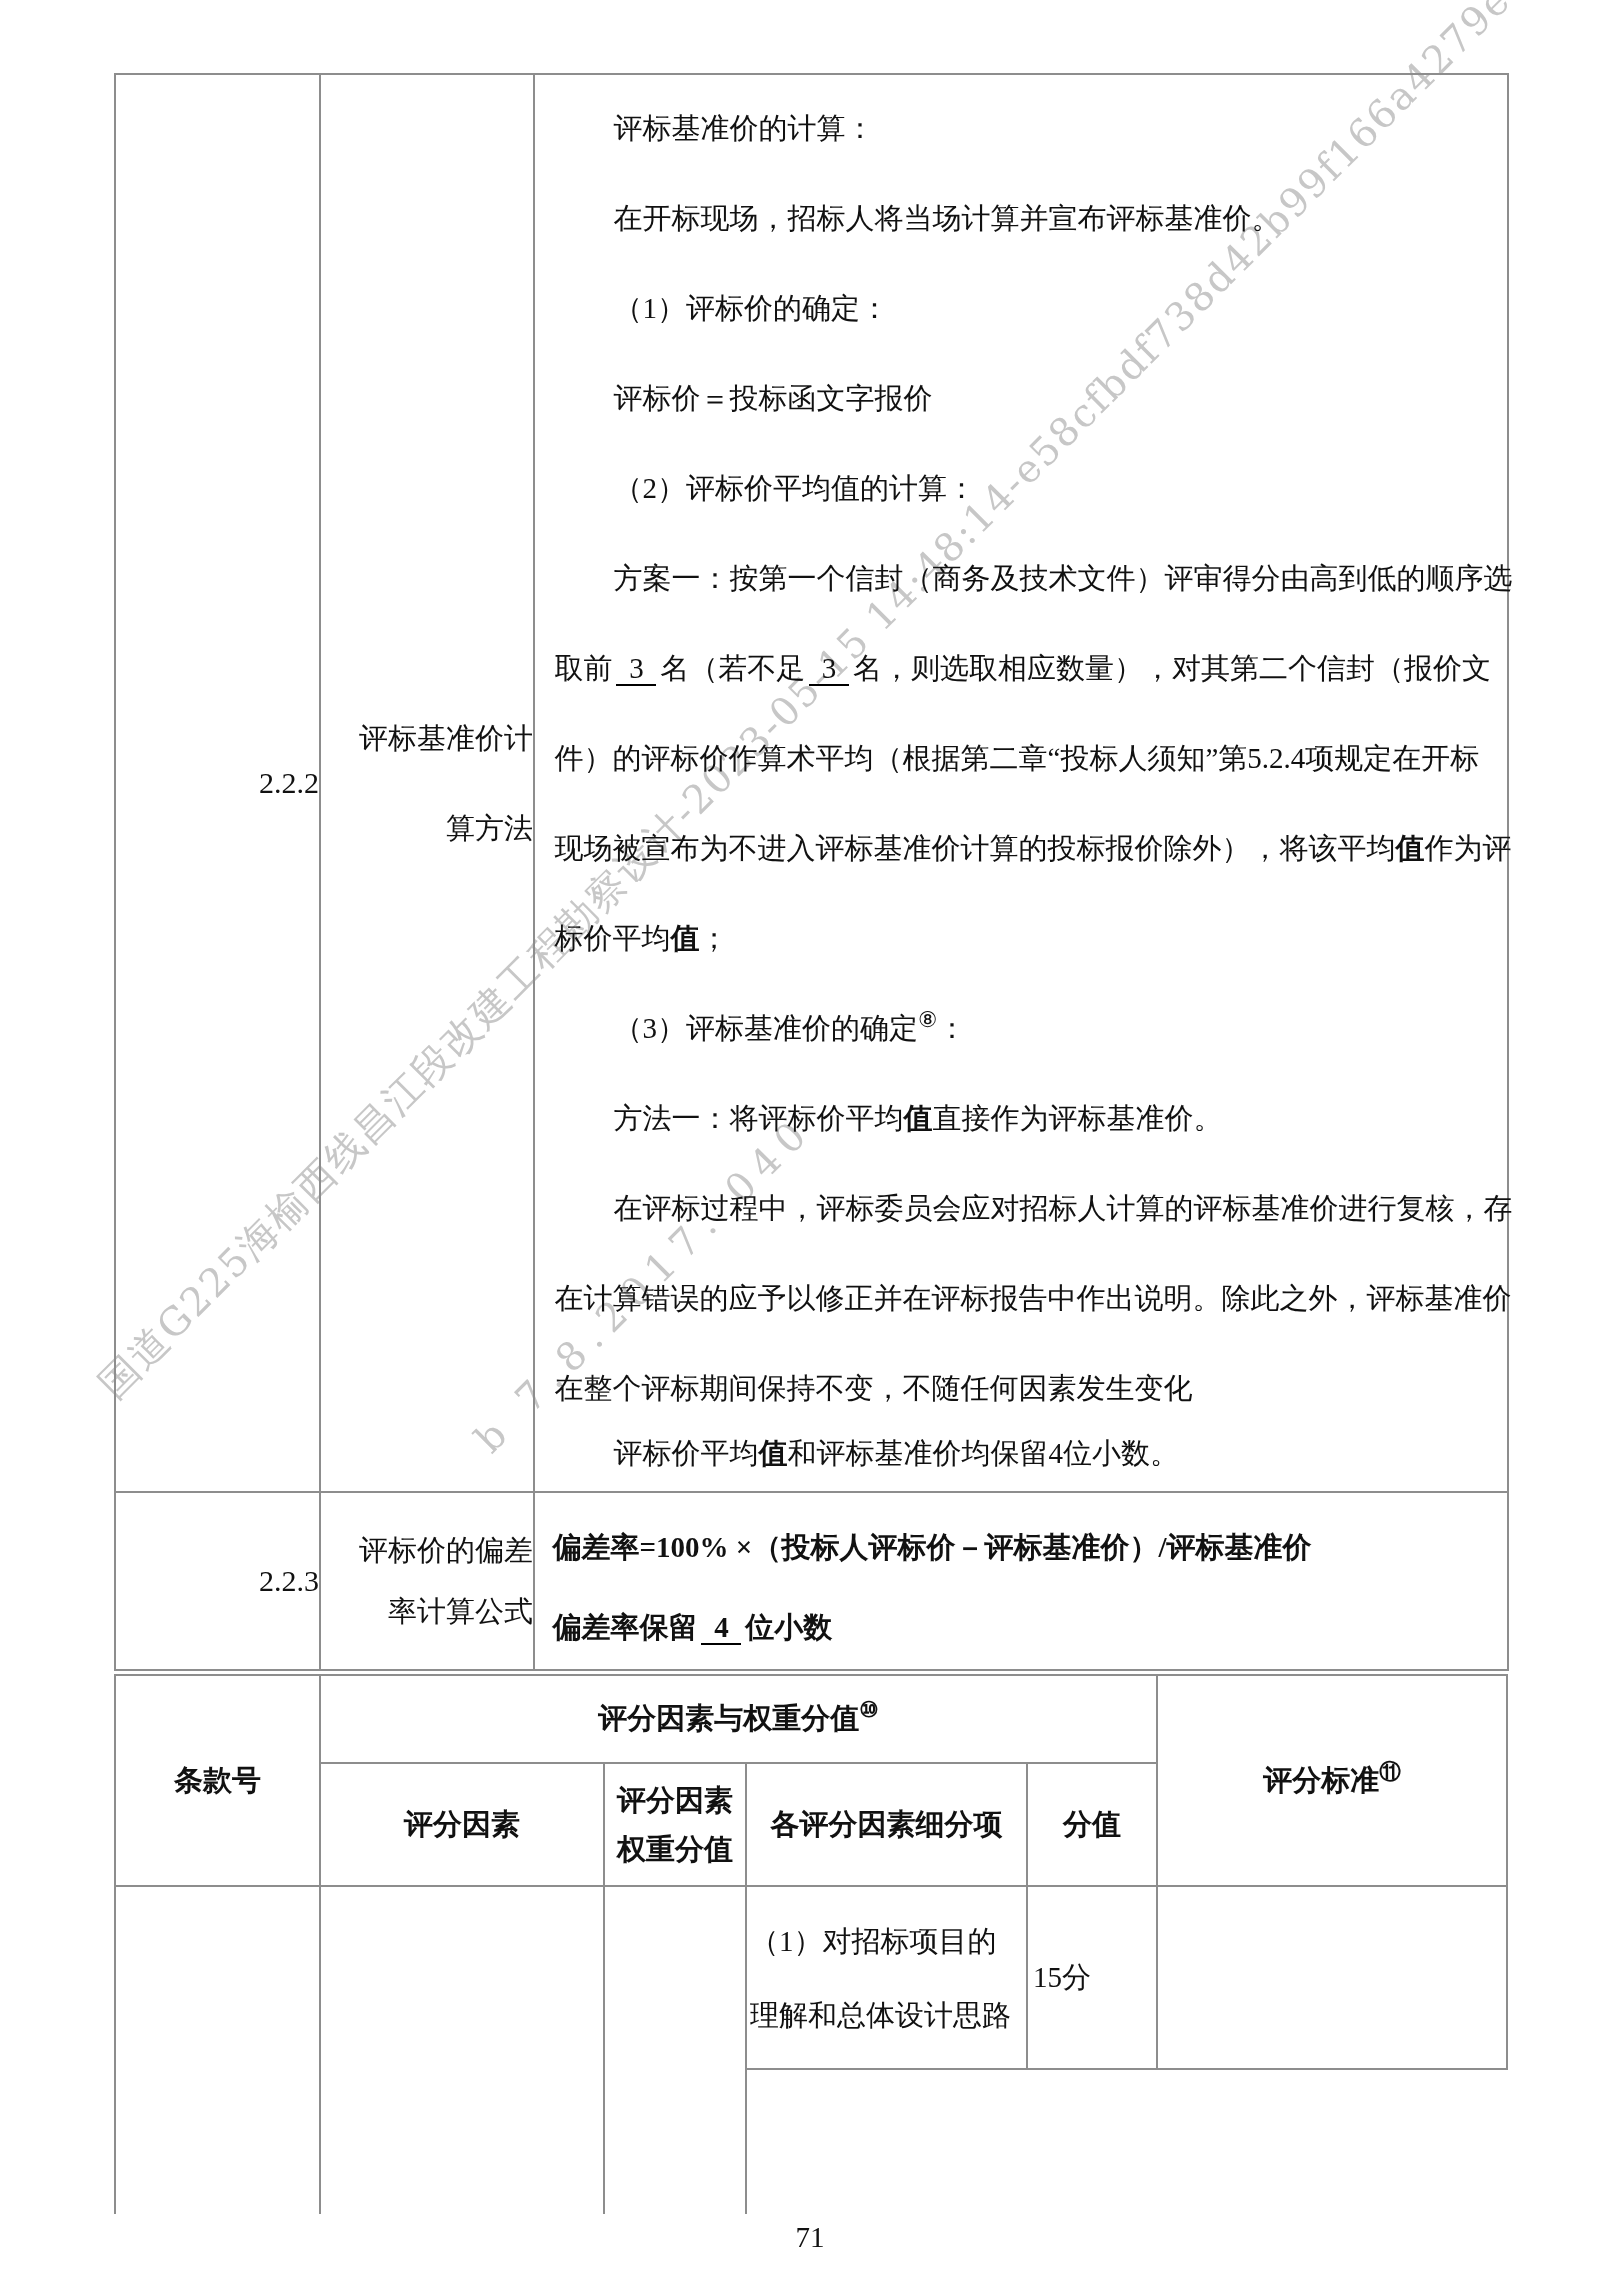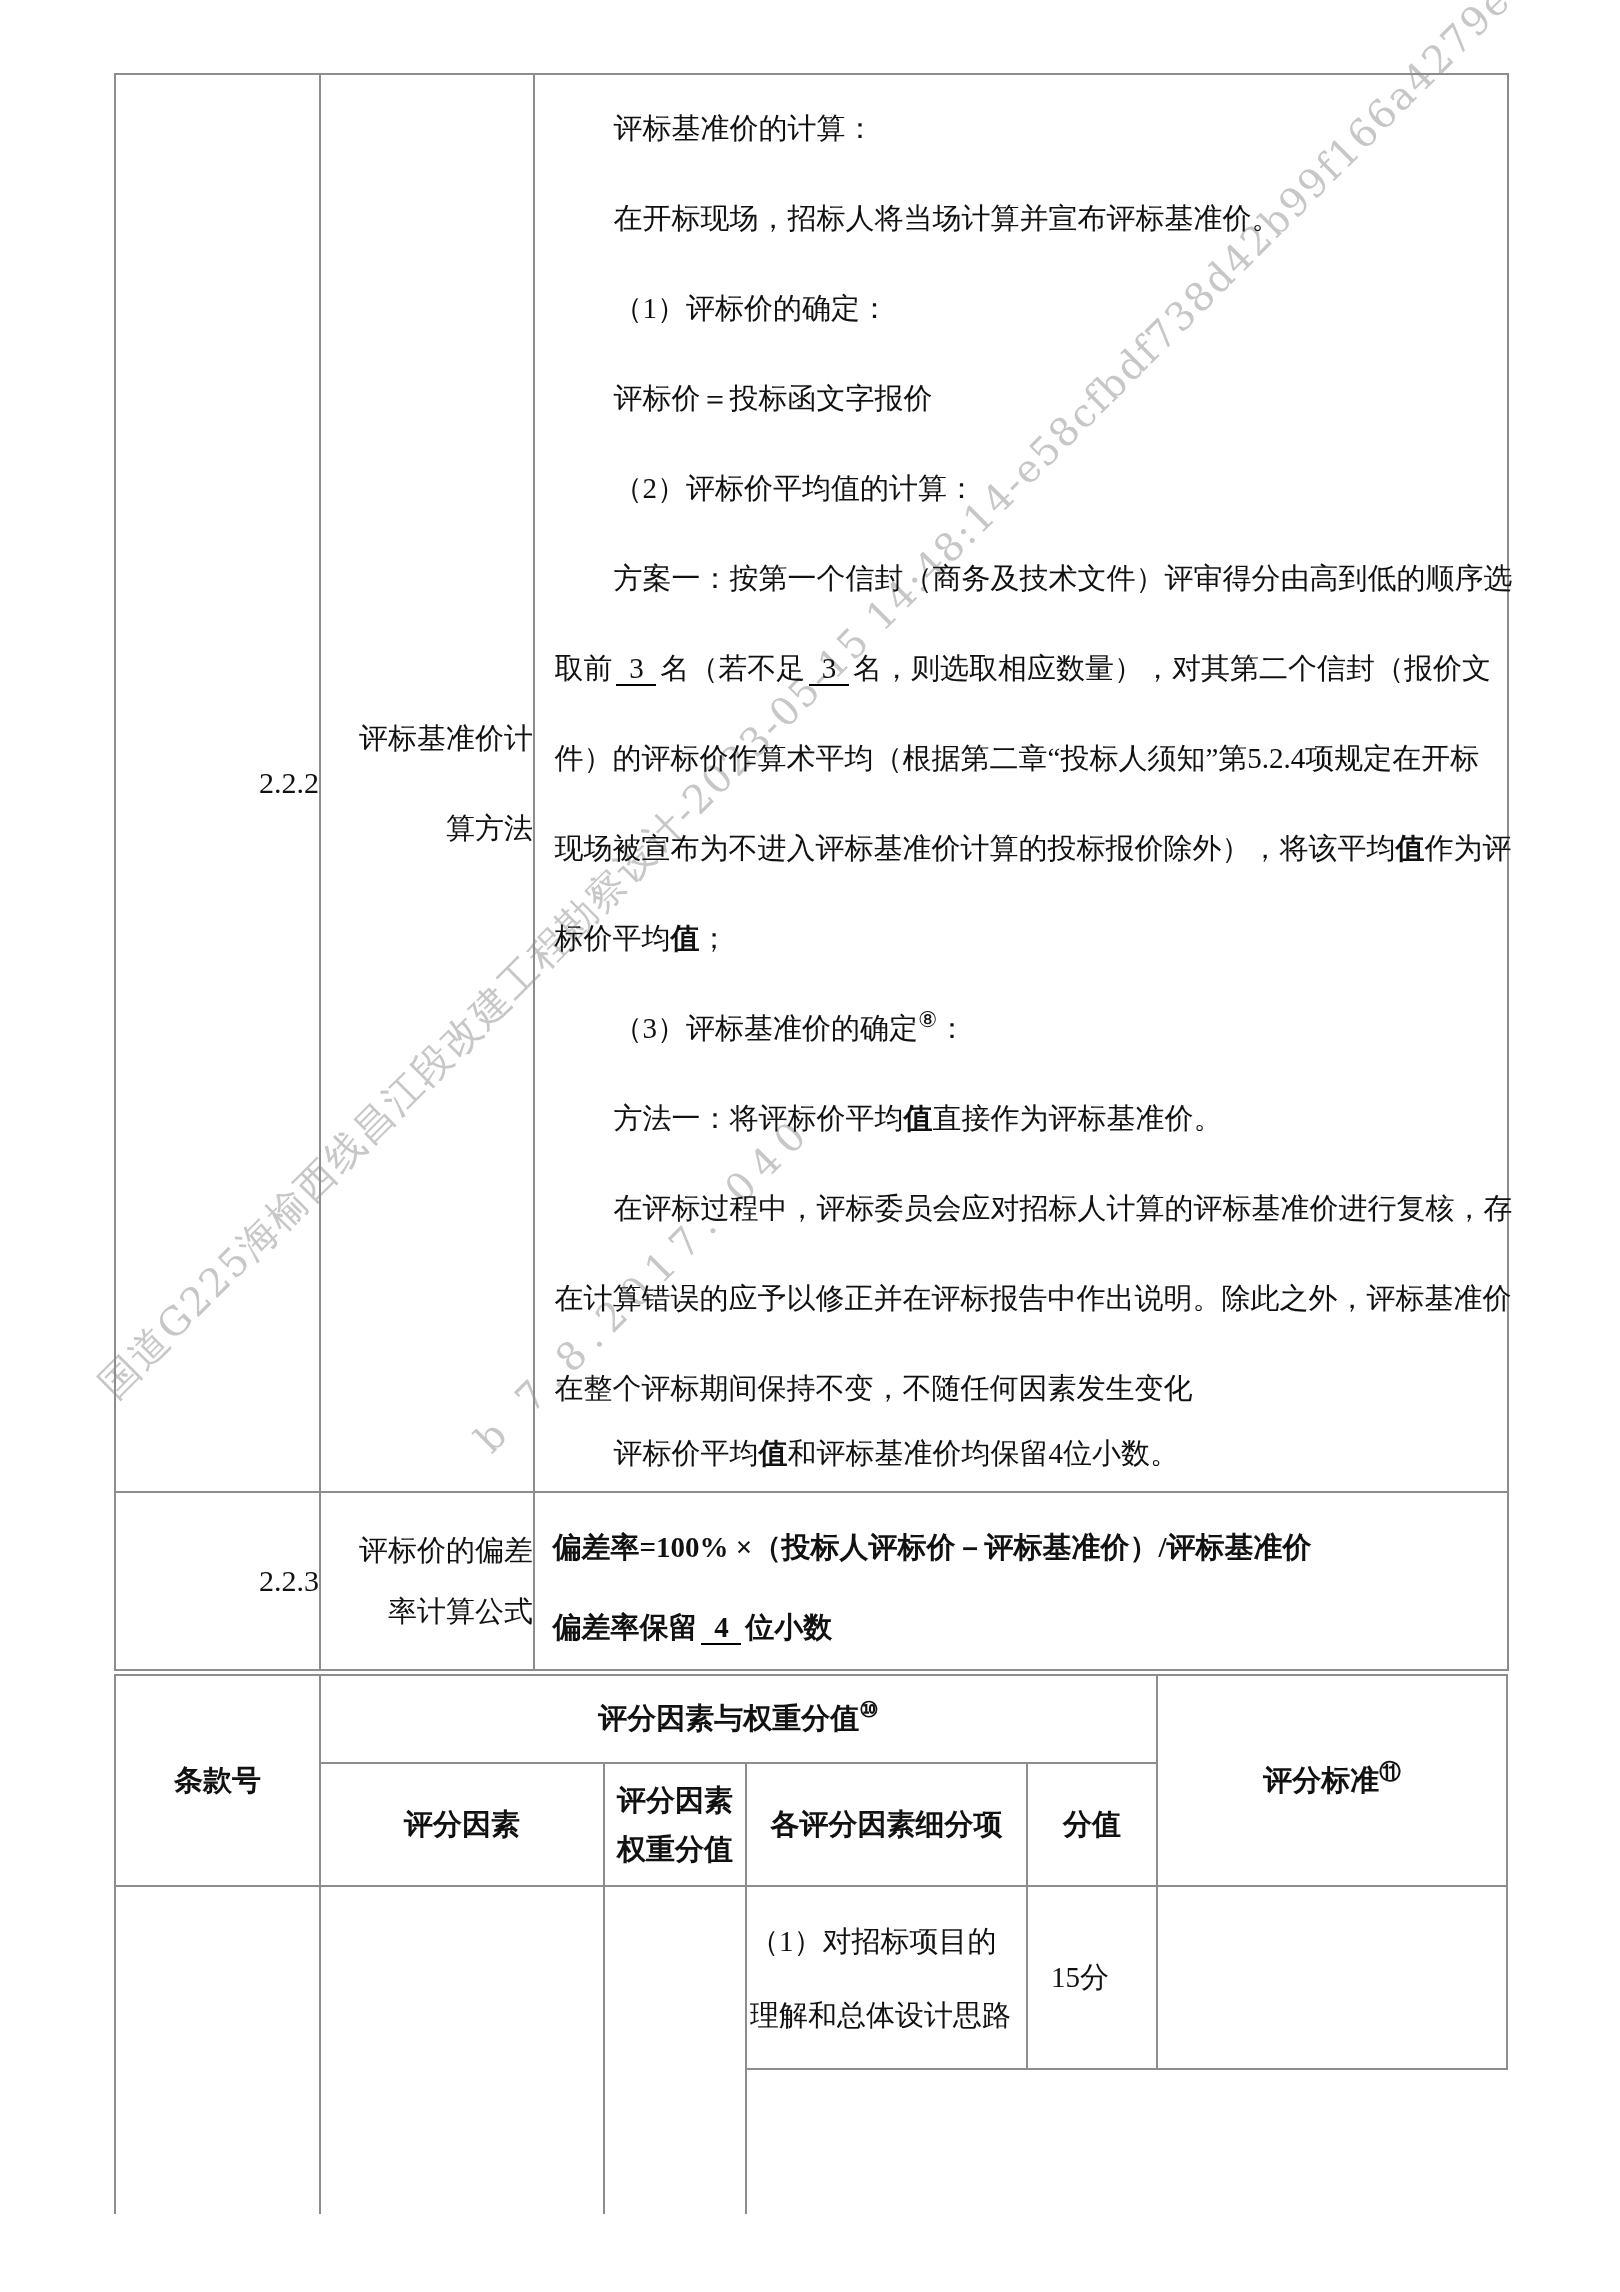--- a/index.html
+++ b/index.html
@@ -37,21 +37,21 @@
   .u{border-bottom:2.9px solid #000;padding:0 12.7px;margin:0 3.9px;}
   .sup{vertical-align:super;font-size:21.6px;line-height:0;}
   
   .c-formula{vertical-align:top;padding:13.7px 9.8px 0 17.6px;font-weight:bold;}
   .ln2{height:80px;line-height:80px;white-space:nowrap;}
   
   .th{font-weight:bold;text-align:center;border-radius:6px;}
   .weight-h .wln{line-height:49px;}
   .detail-cell{vertical-align:middle;padding-left:3px;}
   .detail-cell .dln{line-height:74px;}
-  .score-cell{padding-left:23px;}
+  .score-cell{padding-left:5px;}
   .no-bottom{border-bottom:none;}
   
   .vstub{position:absolute;width:2px;background:#8d8d8d;z-index:1;}
   
   .pageno{position:absolute;left:0;right:0;top:2221px;text-align:center;
           font-size:29px;z-index:1;}
 </style>
 </head>
 <body>
 
@@ -142,15 +142,16 @@
       <td></td>
     </tr>
   </tbody>
     </table>
 
   <div class="vstub" style="left:114px;top:2049px;height:165px;"></div>
   <div class="vstub" style="left:319px;top:2049px;height:165px;"></div>
   <div class="vstub" style="left:603px;top:2049px;height:165px;"></div>
   <div class="vstub" style="left:745px;top:2049px;height:165px;"></div>
 
+  <div class="pageno">71</div>
 
 </div>
 
 
 </body></html>

